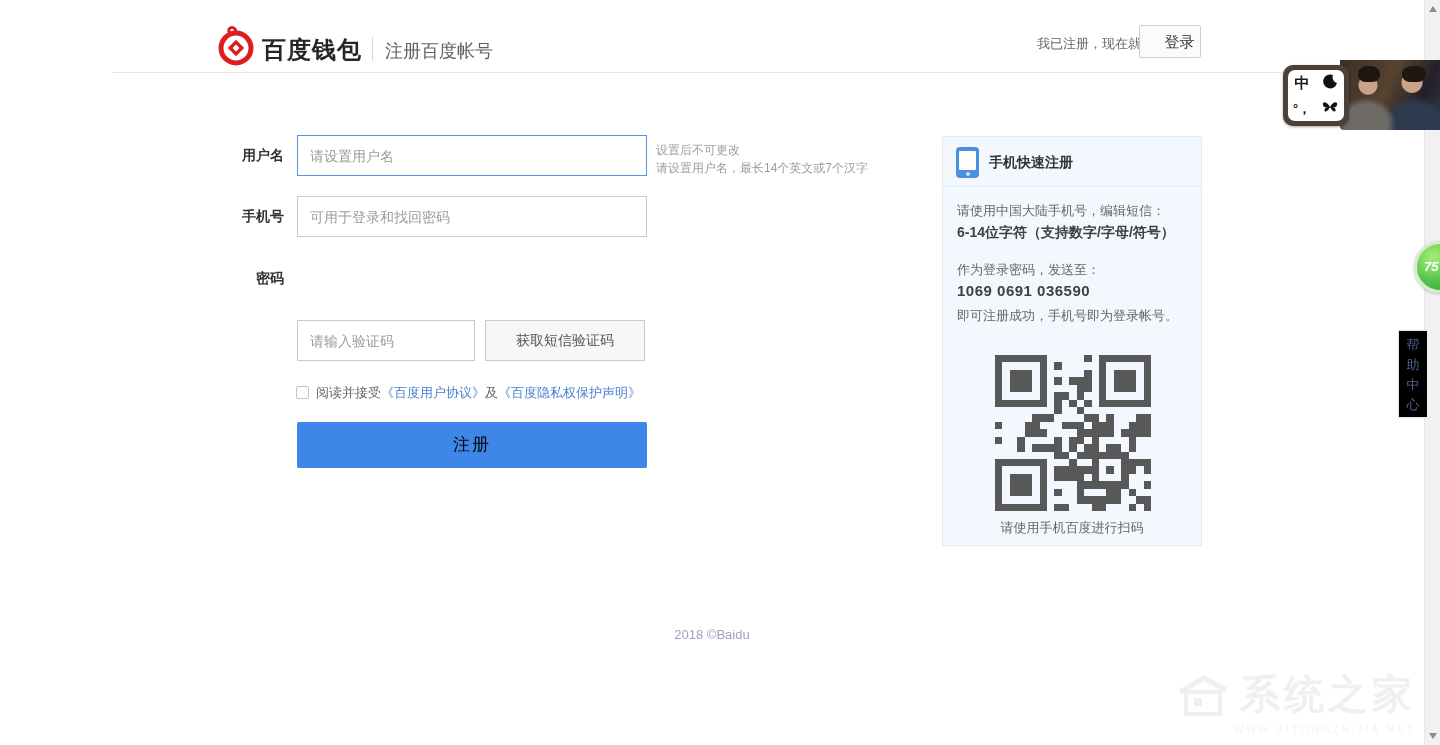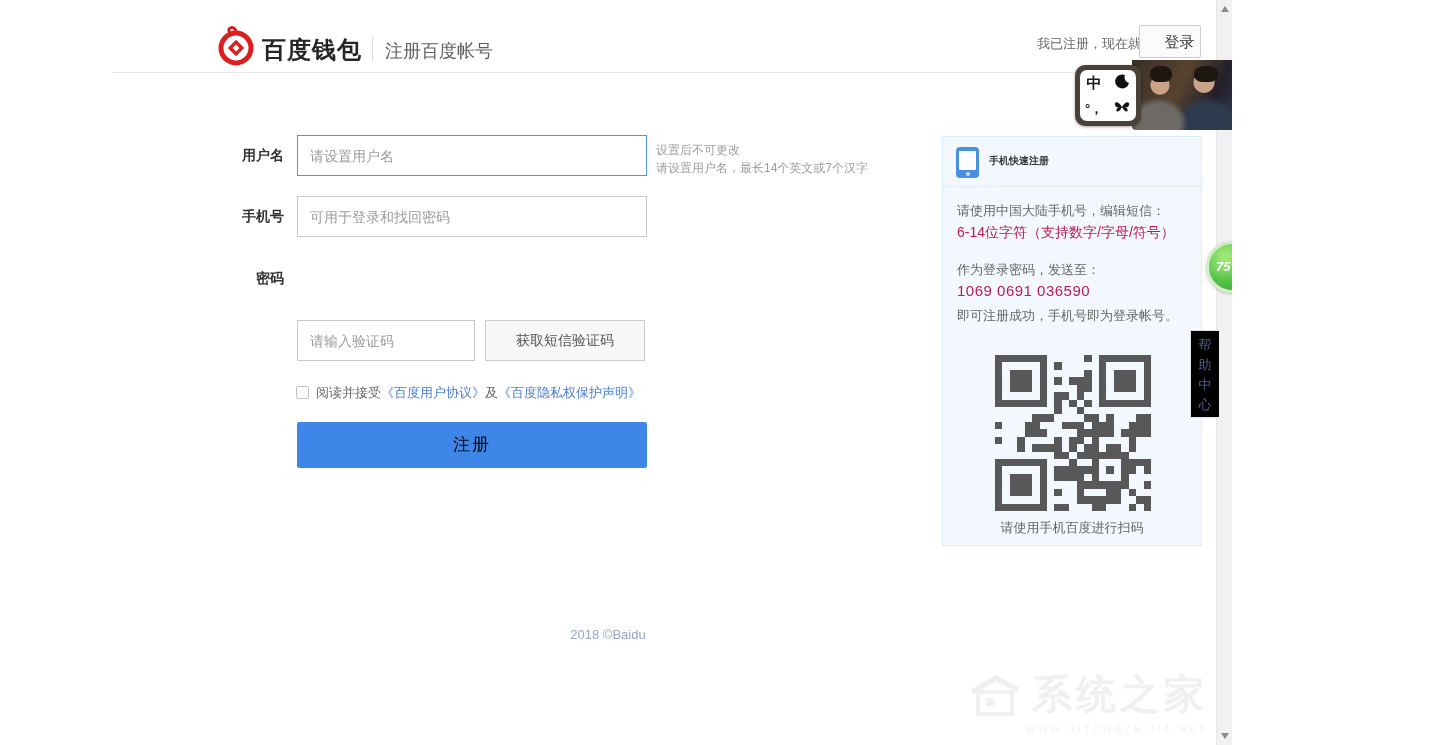--- a/index.html
+++ b/index.html
@@ -1,17 +1,17 @@
 <!DOCTYPE html>
 <html><head>
 <meta charset="utf-8">
 <style>
   * { margin:0; padding:0; box-sizing:border-box; }
   body { font-family:"Liberation Sans","DejaVu Sans",sans-serif; background:#fff; }
-  .page { position:relative; width:1232px; height:745px; background:#fff; overflow:hidden; }
+  .page { position:relative; width:1440px; height:745px; background:#fff; overflow:hidden; }
 
   
   .header { position:absolute; top:0; left:0; right:0; height:72px; background:#fff; }
   .header-rule { position:absolute; top:72px; left:112px; right:16px; height:1px; background:#e9e9e9; }
   .logo-icon { position:absolute; left:216px; top:26px; width:40px; height:40px; }
   .logo-text { position:absolute; left:262px; top:34px; font-size:24px; font-weight:bold; color:#252525; letter-spacing:1px; }
   .head-divider { position:absolute; left:372px; top:37px; width:1px; height:24px; background:#d9d9d9; }
   .page-title { position:absolute; left:385px; top:39px; font-size:18px; color:#5f5f5f; }
   .already-text { position:absolute; left:1037px; top:35px; font-size:13px; color:#666; }
   .login-btn { position:absolute; left:1139px; top:25px; width:62px; height:33px; background:#fbfbfb; border:1px solid #ccc; border-radius:2px; font-size:15px; color:#333; text-align:center; line-height:31px; cursor:pointer;padding-left:19px; }
@@ -27,27 +27,27 @@
   .agreement { position:absolute; left:296px; top:384px; font-size:13px; color:#666; }
   .checkbox { display:inline-block; width:13px; height:13px; border:1px solid #c3c3c3; border-radius:2px; background:#fdfdfd; margin-right:7px; vertical-align:-2px; cursor:pointer; }
   .agree-link { color:#4a7fd1; text-decoration:none; cursor:pointer; }
   .register-btn { position:absolute; left:297px; top:422px; width:350px; height:46px; background:#3e87e8; border:none; border-radius:2px; color:#000000; font-size:17px; text-align:center; line-height:46px; cursor:pointer; letter-spacing:2px; }
 
   
   .side-panel { position:absolute; left:942px; top:136px; width:260px; height:410px; background:#f2f8fd; border:1px solid #ddecf9; }
   .phone-icon { position:absolute; left:13px; top:10px; width:23px; height:31px; background:#4a90e2; border-radius:4px; }
   .phone-screen { position:absolute; left:3px; right:3px; top:4px; bottom:8px; background:#fdfdfd; border-radius:1px; }
   .phone-dot { position:absolute; left:50%; bottom:2.5px; width:4px; height:4px; margin-left:-2px; border-radius:50%; background:#cfe2f7; }
-  .panel-title { position:absolute; left:46px; top:17px; font-size:10px; font-weight:bold; color:#333; }
+  .panel-title { position:absolute; left:46px; top:17px; font-size:14px; font-weight:bold; color:#333; }
   .panel-rule { position:absolute; left:0; right:0; top:49px; height:1px; background:#e2eef9; }
   .p-line { position:absolute; left:14px; font-size:13px; color:#666; }
   .p-line.l1 { top:65px; }
   .p-line.l2 { top:124px; }
   .p-line.l3 { top:170px; }
-  .p-strong { position:absolute; left:14px; font-weight:normal; color:#be185d; }
+  .p-strong { position:absolute; left:14px; font-weight:bold; color:#404040; }
   .p-strong.h1 { top:87px; font-size:14px; }
   .p-strong.h2 { top:145px; font-size:15px; letter-spacing:0.5px; }
   .qr { position:absolute; left:52px; top:218px; width:156px; height:156px; }
   .qr-caption { position:absolute; left:0; right:0; top:382px; text-align:center; font-size:13px; color:#666; }
 
   
   .footer { position:absolute; left:0; right:16px; top:627px; text-align:center; font-size:13px; color:#9da2c6; }
 
   
   .scrollbar { position:absolute; right:0; top:0; width:16px; height:745px; background:#f1f1f1; border-left:1px solid #e6e6e6; z-index:1; }

